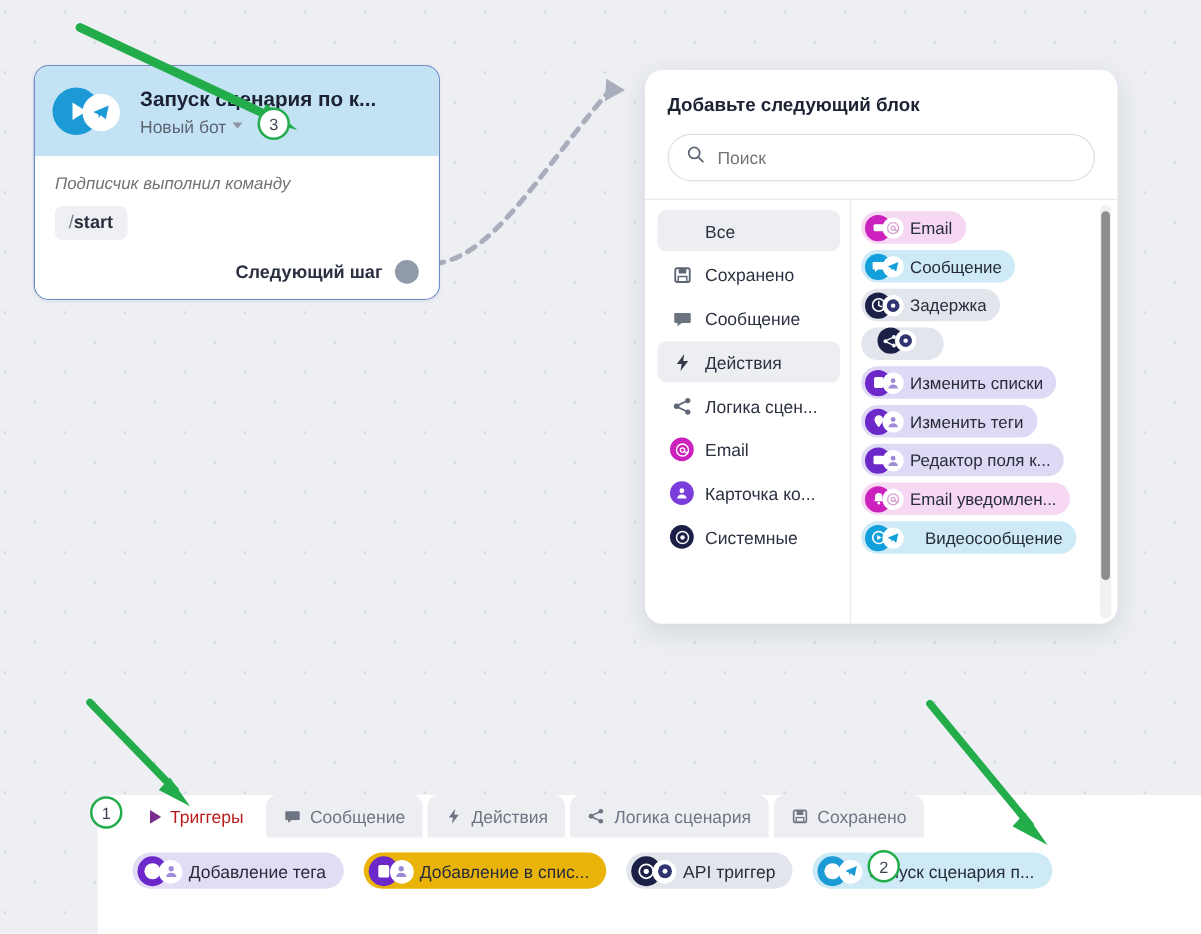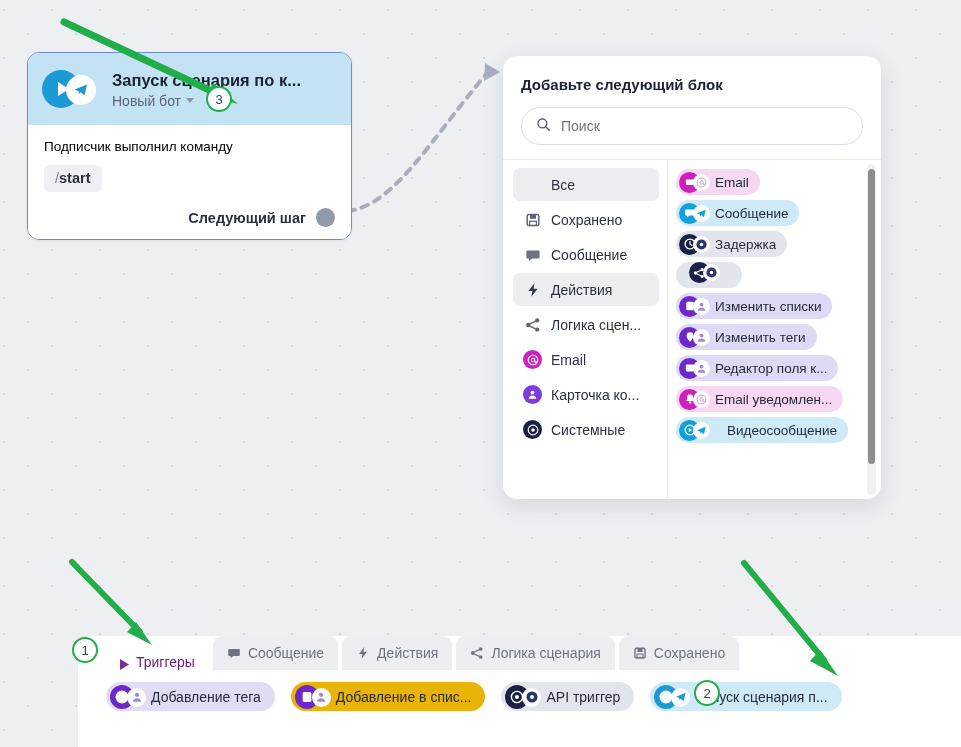--- a/index.html
+++ b/index.html
@@ -65,21 +65,21 @@
   }
   .node-sub-row { display: flex; align-items: center; gap: 5px; margin-top: 3px; }
   .node-sub { font-size: 14px; color: #5d6573; }
   .caret-dn {
     width: 0; height: 0;
     border-left: 4.5px solid transparent;
     border-right: 4.5px solid transparent;
     border-top: 5px solid #8d96a5;
   }
   .node-body { padding: 14px 16px 12px 16px; background: #fff; }
-  .node-desc { font-size: 13.5px; color: #000000; margin-bottom: 11px; }
+  .node-desc { font-size: 13.5px; color: #737373; margin-bottom: 11px; font-style: italic; }
   .cmd-chip {
     display: inline-block;
     background: #eff0f3;
     border-radius: 6px;
     padding: 5px 12px 6px 11px;
     font-size: 14.5px; color: #2a3040; font-weight: bold;
   }
   .cmd-chip .slash { color: #767d8b; font-weight: normal; }
   .node-foot {
     display: flex; align-items: center; justify-content: flex-end;
@@ -90,21 +90,21 @@
     width: 19px; height: 19px; border-radius: 50%;
     background: #919aa8;
   }
 
   
   .connector { position: absolute; left: 0; top: 0; pointer-events: none; }
 
   
   .panel {
     position: absolute;
-    left: 503px; top: 56px;
+    left: 516px; top: 56px;
     width: 378px; height: 443px;
     background: #fff;
     border-radius: 14px;
     box-shadow: 0 6px 22px rgba(35,45,70,.13);
     overflow: hidden;
     display: flex; flex-direction: column;
   }
   .panel-head { padding: 20px 18px 14px 18px; }
   .panel-title { font-size: 15px; font-weight: bold; color: #1c2233; }
   .search-box {
@@ -180,21 +180,21 @@
     background: #fff;
     border-top-left-radius: 12px;
   }
   .tabbar { display: flex; align-items: center; height: 34px; padding-left: 28px; gap: 4px; }
   .tab {
     display: flex; align-items: center; gap: 7px;
     height: 34px; padding: 0 14px;
     font-size: 14px; color: #6d7582; cursor: pointer;
     background: #eceef2; border-radius: 9px 9px 0 0;
   }
-  .tab.active { color: #701a75; font-weight: normal; background: #fff; align-items: flex-end; }
+  .tab.active { color: #b91c1c; font-weight: normal; background: #fff; }
   .tab .t-ico { display: flex; align-items: center; }
   .chips-row { display: flex; align-items: center; gap: 16px; padding: 12px 10px 0 28px; }
   .trig-chip {
     display: inline-flex; align-items: center; gap: 4px;
     height: 29px; border-radius: 15px;
     padding: 0 14px 0 4px;
     font-size: 14px; color: #262c3a;
     white-space: nowrap; cursor: pointer;
   }
   .trig-ico-pair { position: relative; width: 37px; height: 24px; flex: 0 0 auto; }

